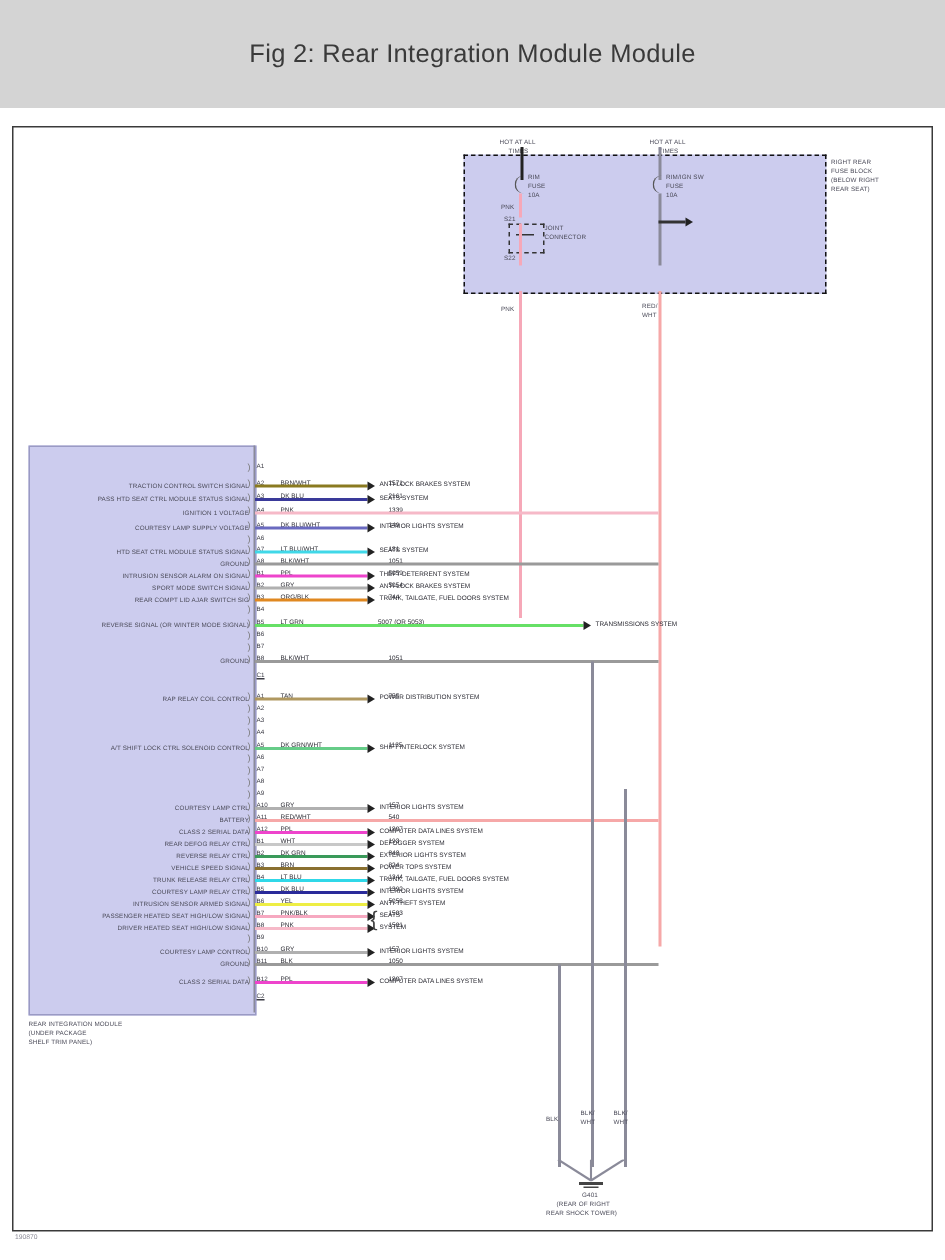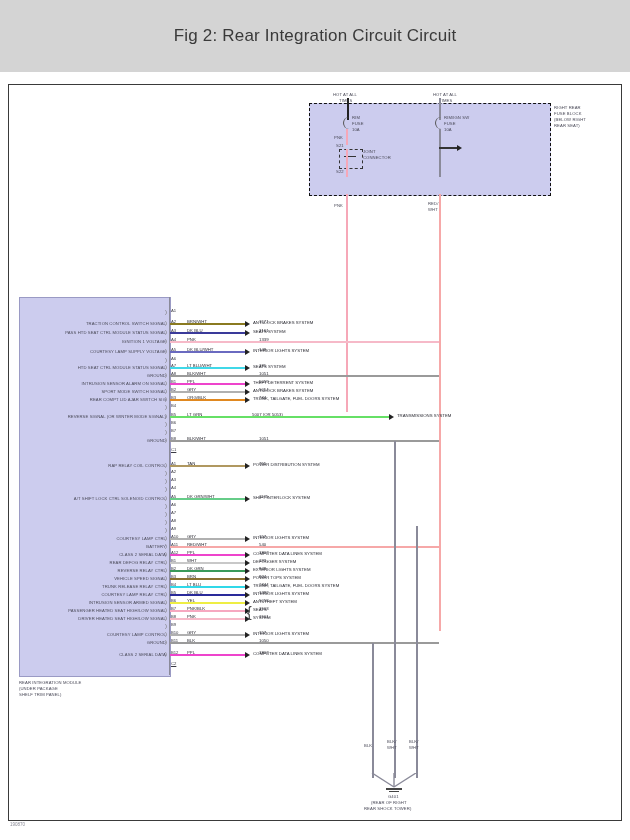--- a/index.html
+++ b/index.html
@@ -18,21 +18,21 @@
   .cnum{font-size:4.3px;color:#2c2c34;white-space:nowrap;}
   .cname{font-size:4.3px;color:#2c2c34;white-space:nowrap;}
   .pinid{font-size:4.2px;color:#3a3a44;white-space:nowrap;}
   .brace{position:absolute;font-size:7px;color:#555;}
   #docid{position:absolute;left:10px;top:822px;font-size:4.5px;color:#8a8a96;}
 </style>
 </head>
 <body>
 
 <div id="header">
-  <div id="header-title">Fig 2: Rear Integration Circuit Circuit</div>
+  <div id="header-title">Fig 2: Rear Integration Module Module</div>
 </div>
 
 <div id="sheet">
 
   <div class="fuseblock" style="left:300px;top:18px;width:240px;height:91px;"></div>
 
   <div class="abs lbl" style="left:545px;top:20px;">RIGHT REAR</div>
   <div class="abs lbl" style="left:545px;top:26px;">FUSE BLOCK</div>
   <div class="abs lbl" style="left:545px;top:32px;">(BELOW RIGHT</div>
   <div class="abs lbl" style="left:545px;top:38px;">REAR SEAT)</div>

